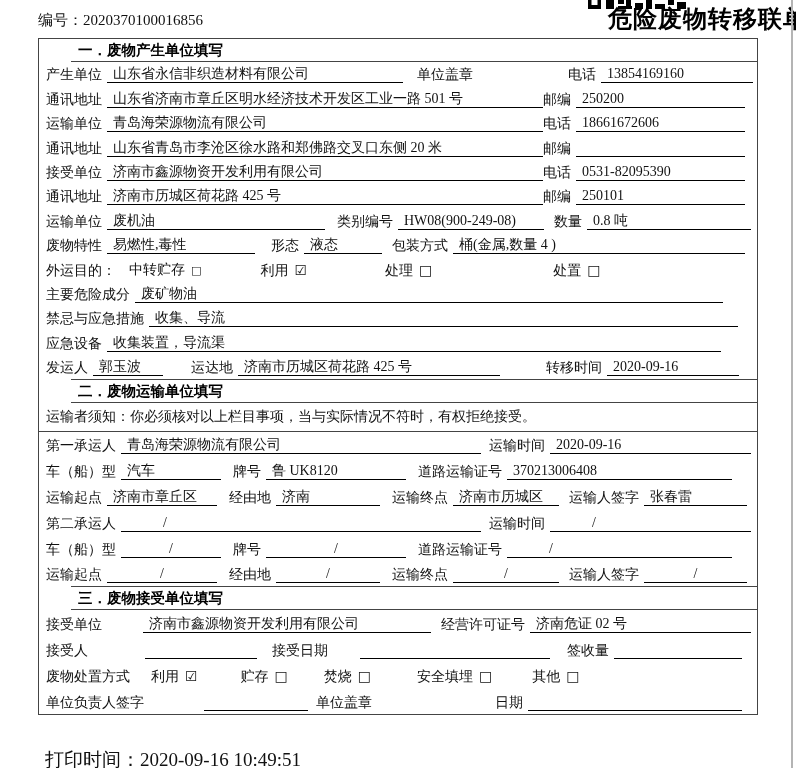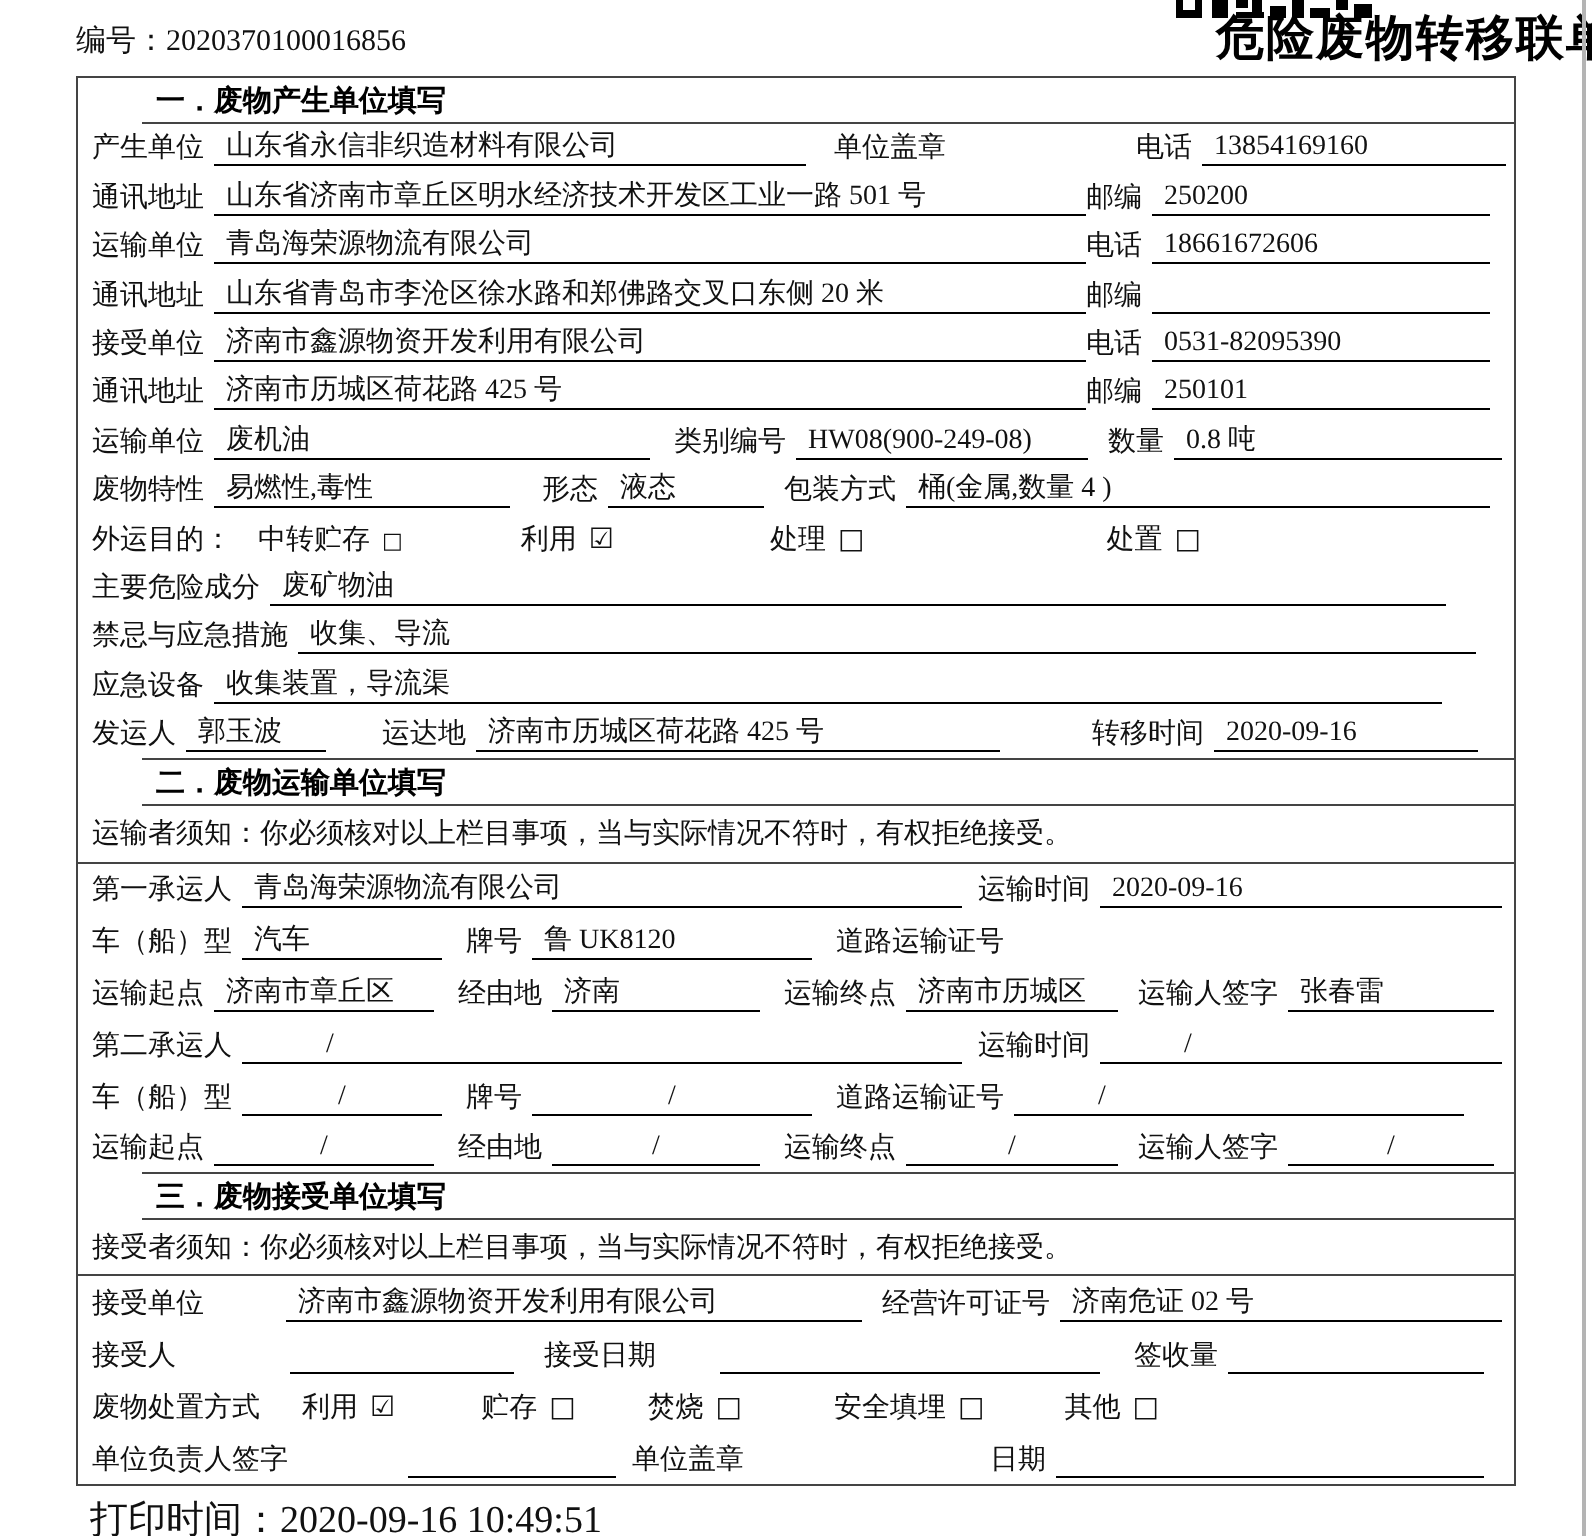--- a/index.html
+++ b/index.html
@@ -191,20 +191,21 @@
       <span class="l g8">运输时间</span>
       <span class="u f mr2">2020-09-16</span>
     </div>
 
     <div class="r h2">
       <span class="l">车（船）型</span>
       <span class="u" style="width:100px">汽车</span>
       <span class="l g12">牌号</span>
       <span class="u" style="width:140px">鲁 UK8120</span>
       <span class="l g12">道路运输证号</span>
+      <span class="u f mr21">370213006408</span>
     </div>
 
     <div class="r h2">
       <span class="l">运输起点</span>
       <span class="u" style="width:110px">济南市章丘区</span>
       <span class="l g12">经由地</span>
       <span class="u" style="width:104px">济南</span>
       <span class="l g12">运输终点</span>
       <span class="u" style="width:106px">济南市历城区</span>
       <span class="l g10">运输人签字</span>
@@ -232,21 +233,20 @@
       <span class="u c" style="width:110px">/</span>
       <span class="l g12">经由地</span>
       <span class="u c" style="width:104px">/</span>
       <span class="l g12">运输终点</span>
       <span class="u c" style="width:106px">/</span>
       <span class="l g10">运输人签字</span>
       <span class="u f mr6 c">/</span>
     </div>
 
     <div class="sec-title mid">三．废物接受单位填写</div>
-    <div class="notice" style="height:28px">接受者须知：你必须核对以上栏目事项，当与实际情况不符时，有权拒绝接受。</div>
 
     <div class="r h3">
       <span class="l">接受单位</span>
       <span class="u g36" style="width:288px">济南市鑫源物资开发利用有限公司</span>
       <span class="l g10">经营许可证号</span>
       <span class="u f mr2">济南危证 02 号</span>
     </div>
 
     <div class="r h3">
       <span class="l">接受人</span>

